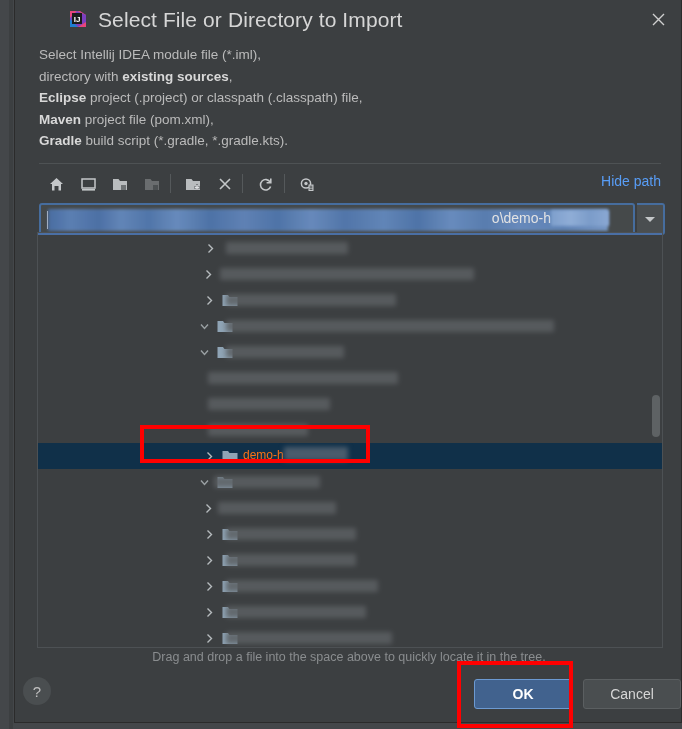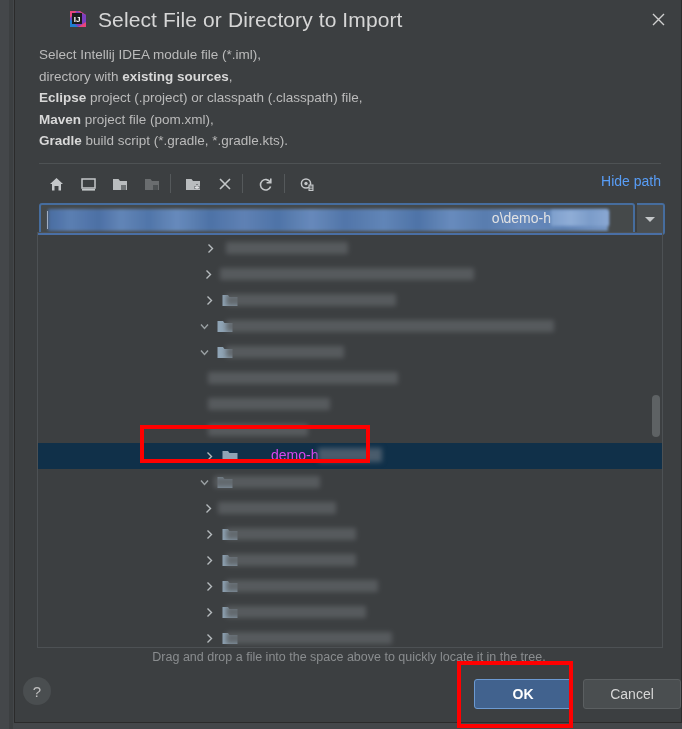--- a/index.html
+++ b/index.html
@@ -171,23 +171,22 @@
   }
   .redact {
     position: absolute; top: 7px; height: 12px;
     background: #5c6063;
     filter: blur(2.6px);
     opacity: .85;
     border-radius: 1px;
   }
   .rowtext {
     position: absolute; top: 4px;
-    font-size: 14px; color: #d946ef;
+    font-size: 12px; color: #f97316;
     white-space: nowrap;
-    margin-left: 28px;
   }
   .rowtext .redact-inline {
     display: inline-block; vertical-align: -2px;
     height: 14px; width: 64px;
     background: #4a5c6c;
     filter: blur(2.4px);
     border-radius: 1px;
   }
 
   

